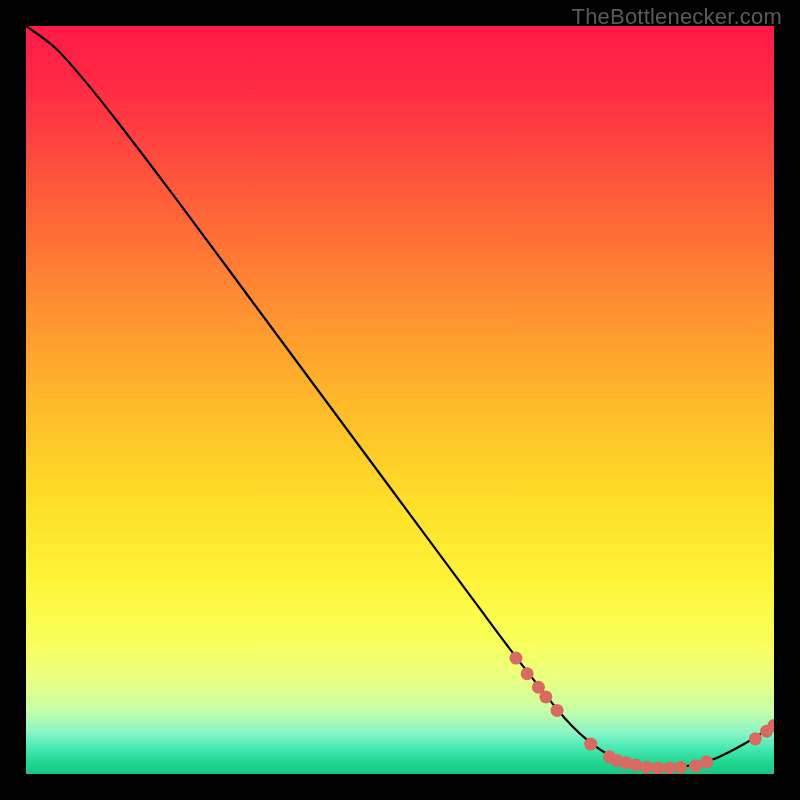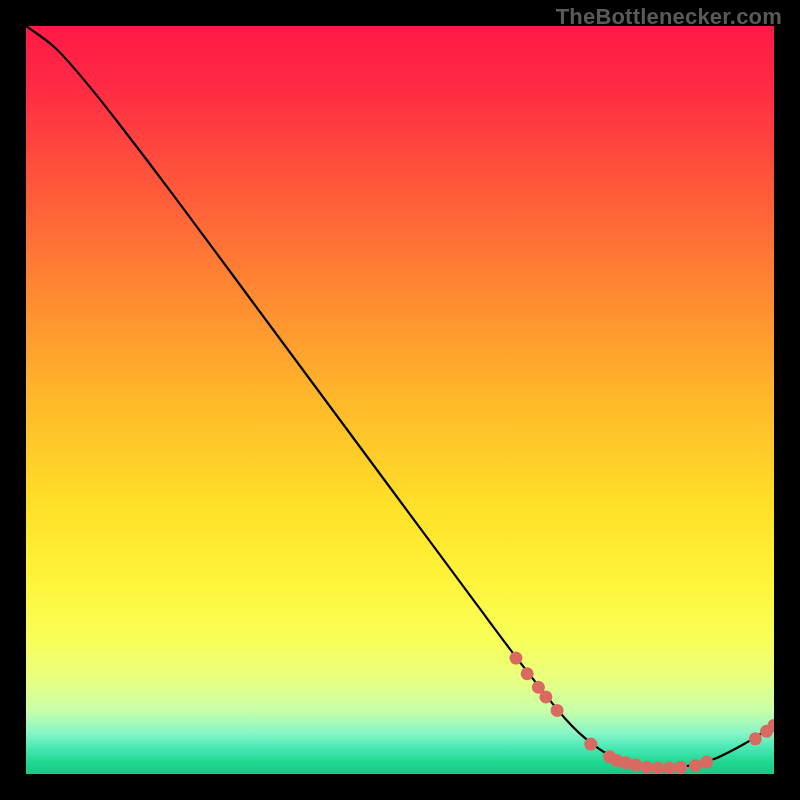--- a/index.html
+++ b/index.html
@@ -15,21 +15,21 @@
     position: relative;
     width: 800px;
     height: 800px;
     background: #000;
   }
   .watermark {
     position: absolute;
     top: 4px;
     right: 18px;
     font-size: 22px;
-    font-weight: 700;
+    font-weight: 400;
     color: #5a5a5a;
     letter-spacing: 0.2px;
     z-index: 10;
   }
   .plot {
     position: absolute;
     left: 26px;
     top: 26px;
     width: 748px;
     height: 748px;

